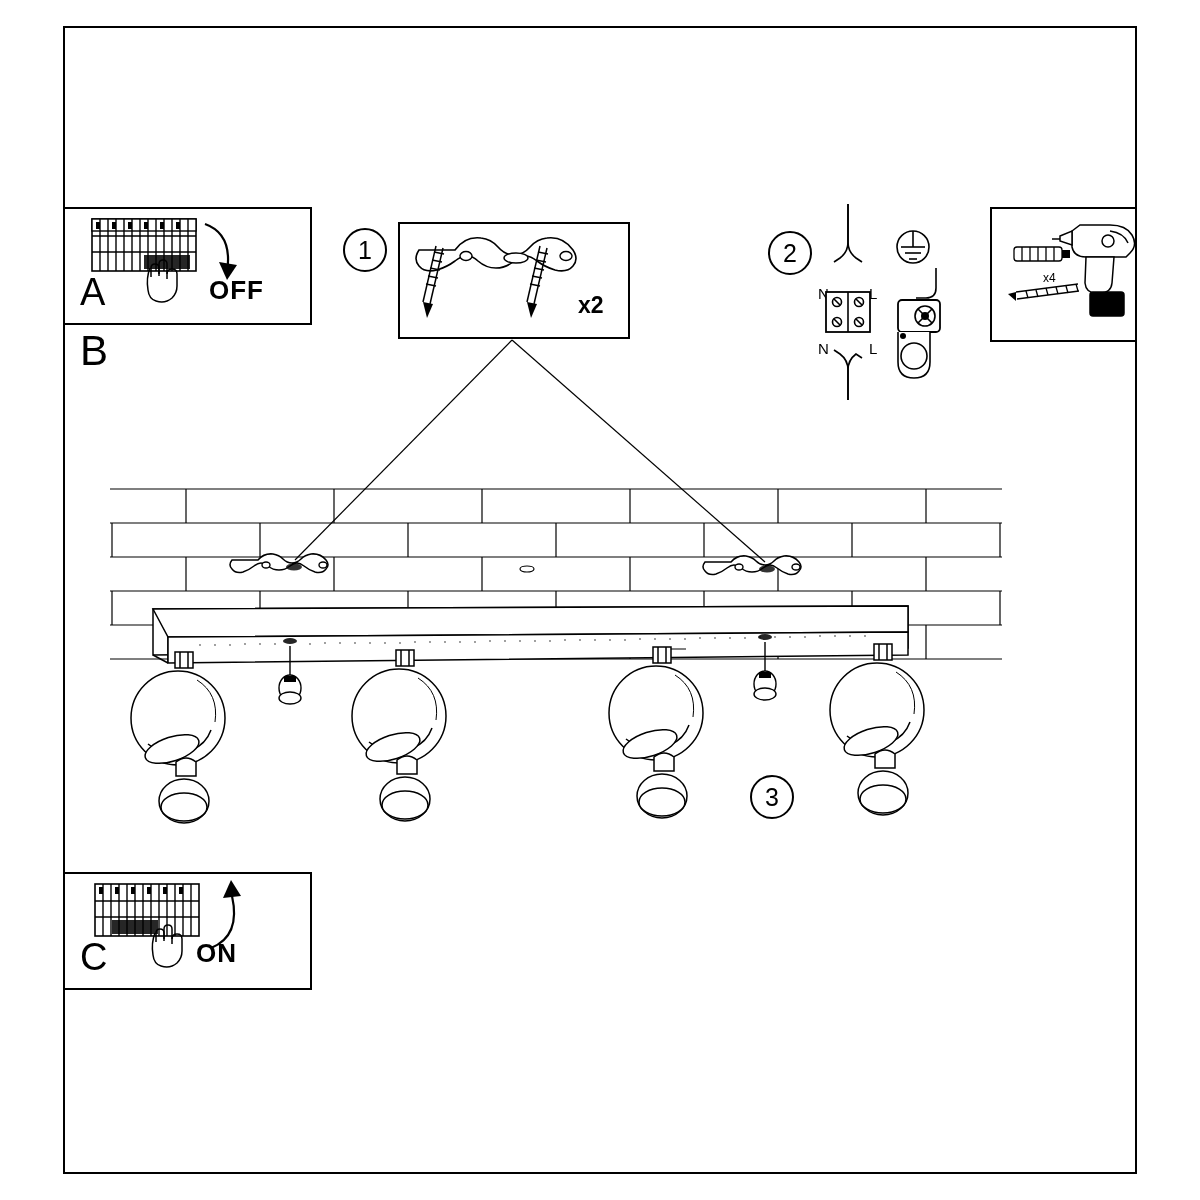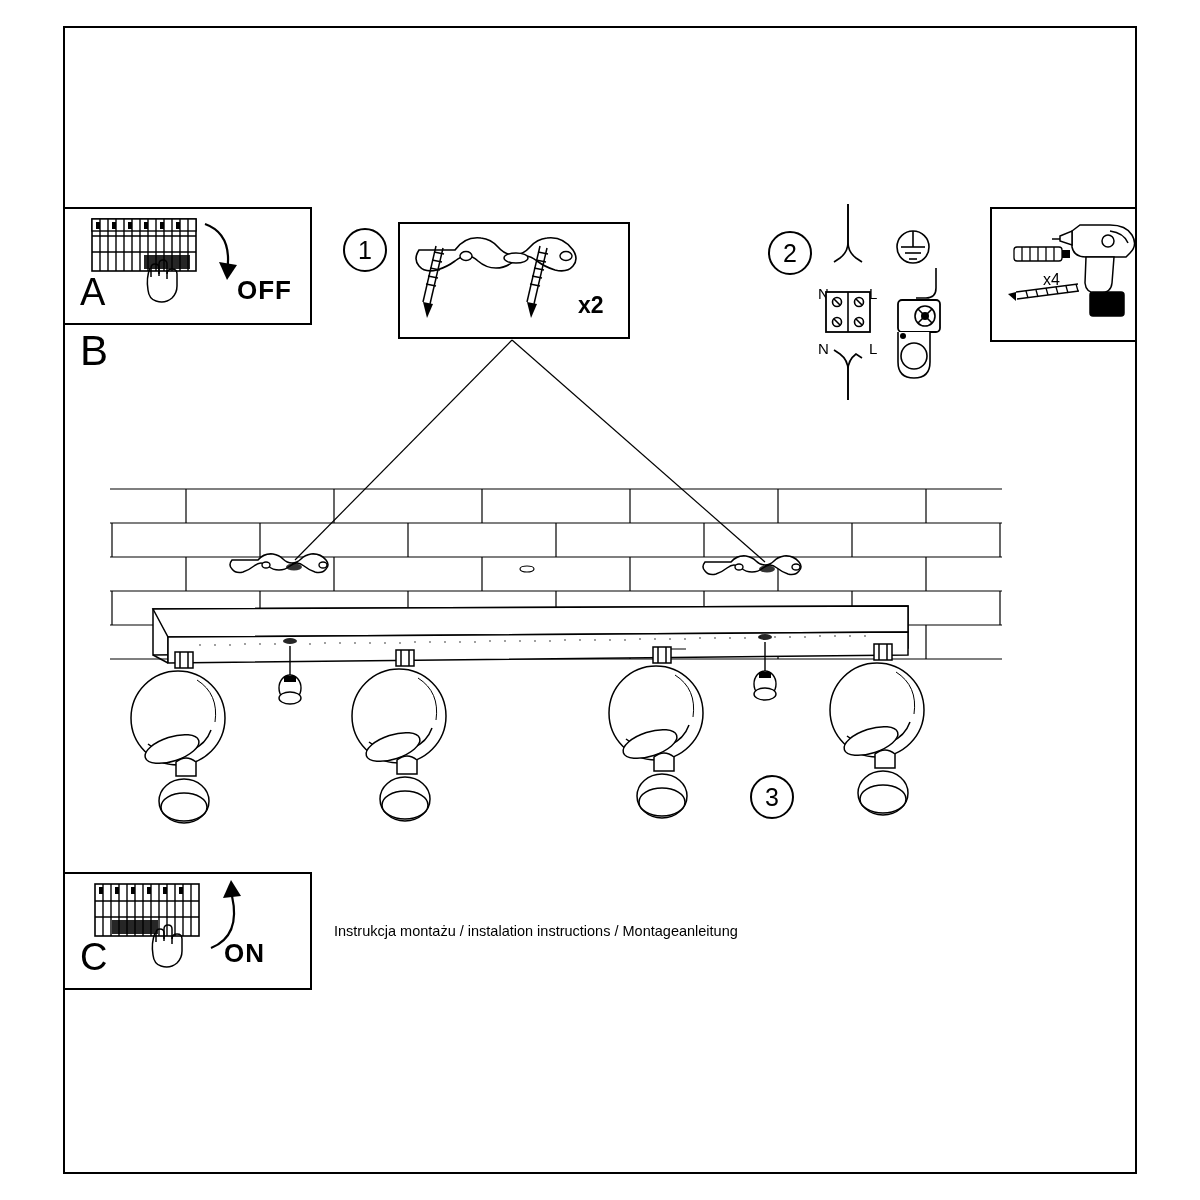--- a/index.html
+++ b/index.html
@@ -47,28 +47,27 @@
     white-space: nowrap;
   }
   .big-letter {
     font-size: 38px;
     font-weight: 400;
   }
   .word {
     font-size: 26px;
     font-weight: 700;
     letter-spacing: 1px;
-    margin-left: 28px;
   }
   .qty {
     font-size: 23px;
     font-weight: 700;
   }
   .qty-small {
-    font-size: 16px;
+    font-size: 12px;
   }
   .nl {
     font-size: 15px;
   }
   .stepnum {
     position: absolute;
     width: 44px;
     height: 44px;
     border: 2px solid #000;
     border-radius: 50%;
@@ -113,21 +112,20 @@
   <div class="lbl nl" style="left:869px; top:285px;">L</div>
   <div class="lbl nl" style="left:818px; top:340px;">N</div>
   <div class="lbl nl" style="left:869px; top:340px;">L</div>
 
   <div class="panel" style="left:990px; top:207px; width:147px; height:135px;"></div>
   <div class="lbl qty-small" style="left:1043px; top:271px;">x4</div>
 
   <div class="stepnum" style="left:750px; top:775px;">3</div>
 
   <div class="footer" style="left:334px; top:920px;">
-    <div>Instrukcja montażu / instalation instructions / Montageanleitung</div>
   </div>
 
   <svg class="svgfull" viewBox="0 0 1200 1200">
     <g fill="none" stroke="#000" stroke-width="1.4">
 
       <g>
         <rect x="92" y="219" width="104" height="52" fill="#fff" stroke="#000" stroke-width="1.6"></rect>
         <rect x="92" y="219" width="104" height="12" fill="#fff"></rect>
         <line x1="92" y1="236" x2="196" y2="236"></line>
         <line x1="92" y1="252" x2="196" y2="252"></line>

